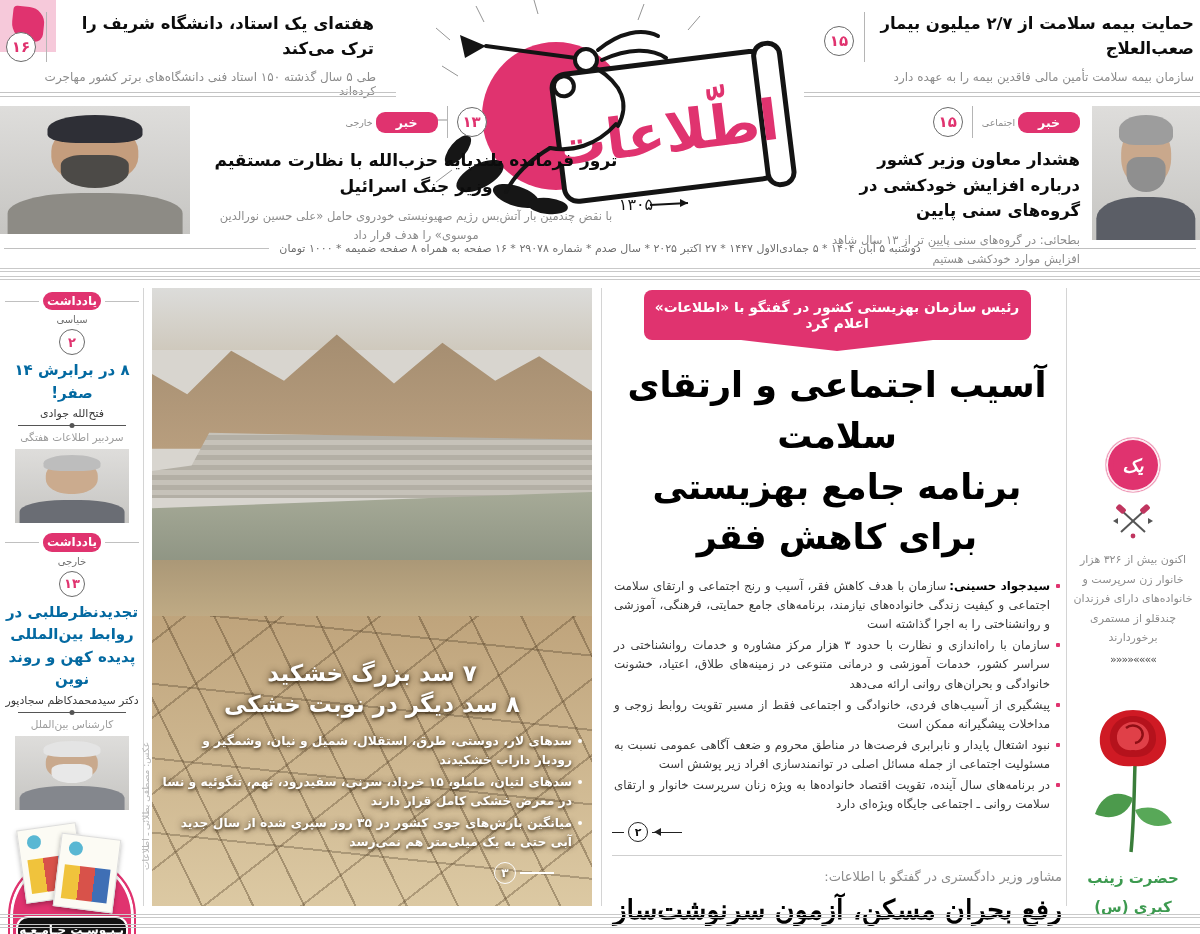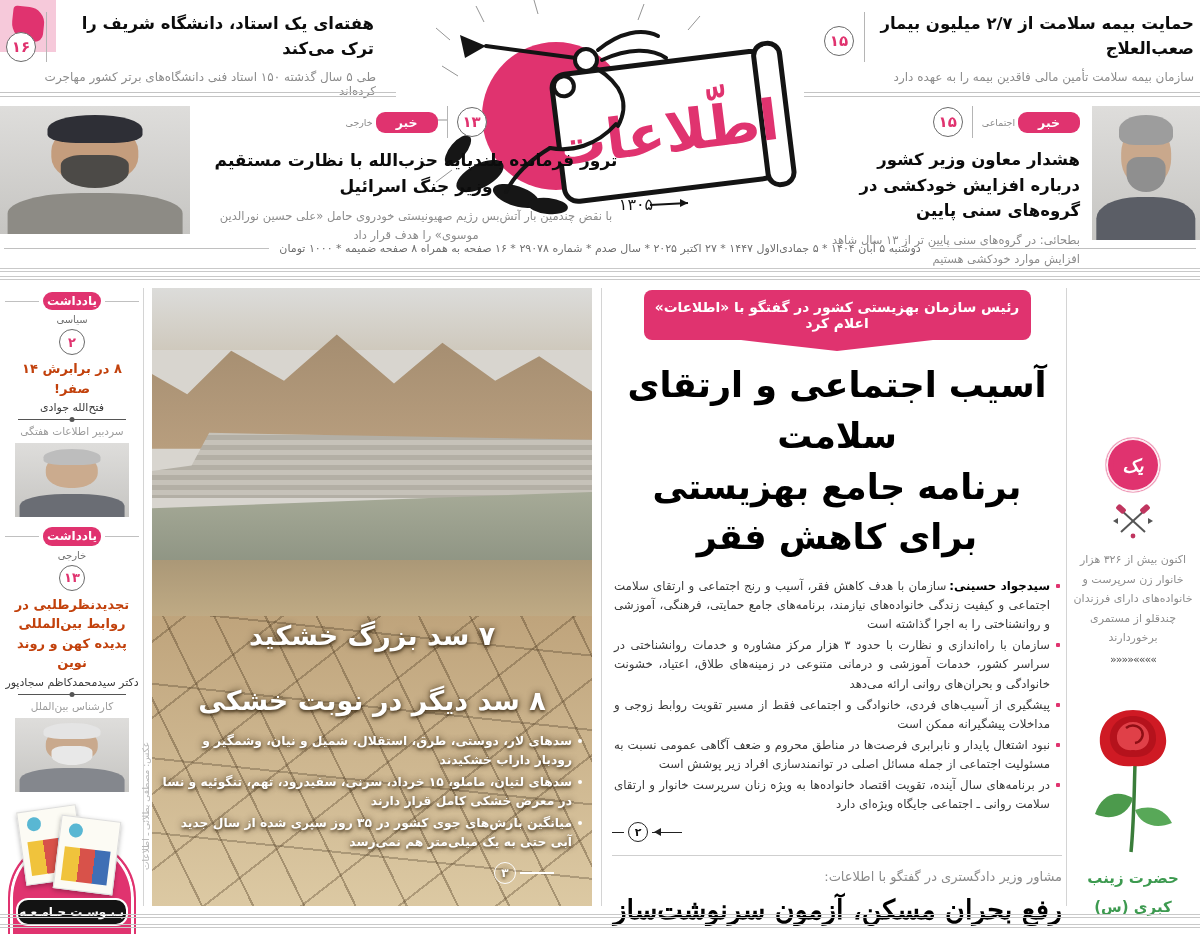--- a/index.html
+++ b/index.html
@@ -72,21 +72,21 @@
   .dateline .line { flex:1; height:1px; background:#c0c0c0; }
   .dateline .txt { font-size:11px; color:#6e6e6e; white-space:nowrap; }
 
   
   .sidebar { position:absolute; left:5px; top:292px; width:134px; text-align:center; }
   .badge-row { display:flex; align-items:center; gap:4px; margin-bottom:4px; }
   .badge-row::before, .badge-row::after { content:""; flex:1; height:1px; background:#c0c0c0; }
   .note .badge { padding:2px 4px; font-size:12px; }
   .note .section { font-size:10px; color:#6e6e6e; margin:2px 0; }
   .note .num-circle { width:26px; height:26px; font-size:13px; margin:4px auto; }
-  .note .title { font-weight:bold; font-size:13px; line-height:1.5; margin:4px 0 3px; color:#c2410c; }
+  .note .title { font-weight:bold; font-size:15px; line-height:1.5; margin:4px 0 3px; color:#0369a1; }
   .note .author { font-size:11px; color:#3a3a3a; margin-bottom:2px; }
   .arrowline { position:relative; height:7px; margin:2px auto; width:80%; }
   .arrowline::before { content:""; position:absolute; left:0; right:0; top:3px; height:1px; background:#555; }
   .arrowline::after { content:""; position:absolute; left:50%; top:1px; width:5px; height:5px;
     background:#555; border-radius:50%; transform:translateX(-50%); }
   .note .role { font-size:10.5px; color:#9c9c9c; margin:2px 0 6px; }
   .note .portrait { width:114px; height:74px; margin:0 auto 10px; }
 
   
   .supp { position:relative; width:128px; margin:46px auto 0; padding:58px 10px 14px;
@@ -119,21 +119,21 @@
   .ph-shore { position:absolute; left:0; right:0; top:44%; height:11%;
     background:linear-gradient(#a89larget,#c0ab85); background:linear-gradient(#ab9877,#c3ae87); }
   .ph-bed { position:absolute; left:0; right:0; top:53%; bottom:0;
     background:
       repeating-linear-gradient(64deg, transparent 0 44px, rgba(82,62,36,.38) 44px 46px),
       repeating-linear-gradient(-38deg, transparent 0 58px, rgba(82,62,36,.33) 58px 60px),
       repeating-linear-gradient(6deg, transparent 0 72px, rgba(60,45,25,.28) 72px 74px),
       linear-gradient(#bfa47c,#dcc9a3); }
   .ph-overlay { position:absolute; left:10px; right:10px; bottom:22px; color:#fff;
     text-shadow:0 0 7px rgba(40,25,5,.8), 0 2px 3px rgba(40,25,5,.6); }
-  .ph-title { font-weight:900; font-size:27px; text-align:center; line-height:1.35;margin-top:29px; }
+  .ph-title { font-weight:900; font-size:23px; text-align:center; line-height:1.35; }
   .ph-bullets { list-style:none; margin-top:12px; font-size:12.3px; font-weight:bold;
     line-height:1.55; text-align:right; }
   .ph-bullets li { padding-right:10px; position:relative; margin-bottom:3px; }
   .ph-bullets li::before { content:""; position:absolute; right:0; top:7px; width:4px; height:4px;
     background:#fff; border-radius:50%; }
   .ph-pageref { display:flex; align-items:center; gap:4px; margin:10px 0 0 auto; width:max-content;
     margin-right:28px; }
   .ph-pageref .cnum { width:22px; height:22px; border:1.5px solid #fff; border-radius:50%;
     color:#fff; font-size:12px; font-weight:bold; display:flex; align-items:center; justify-content:center; }
   .ph-pageref .ln { width:34px; height:1.5px; background:#fff; }

